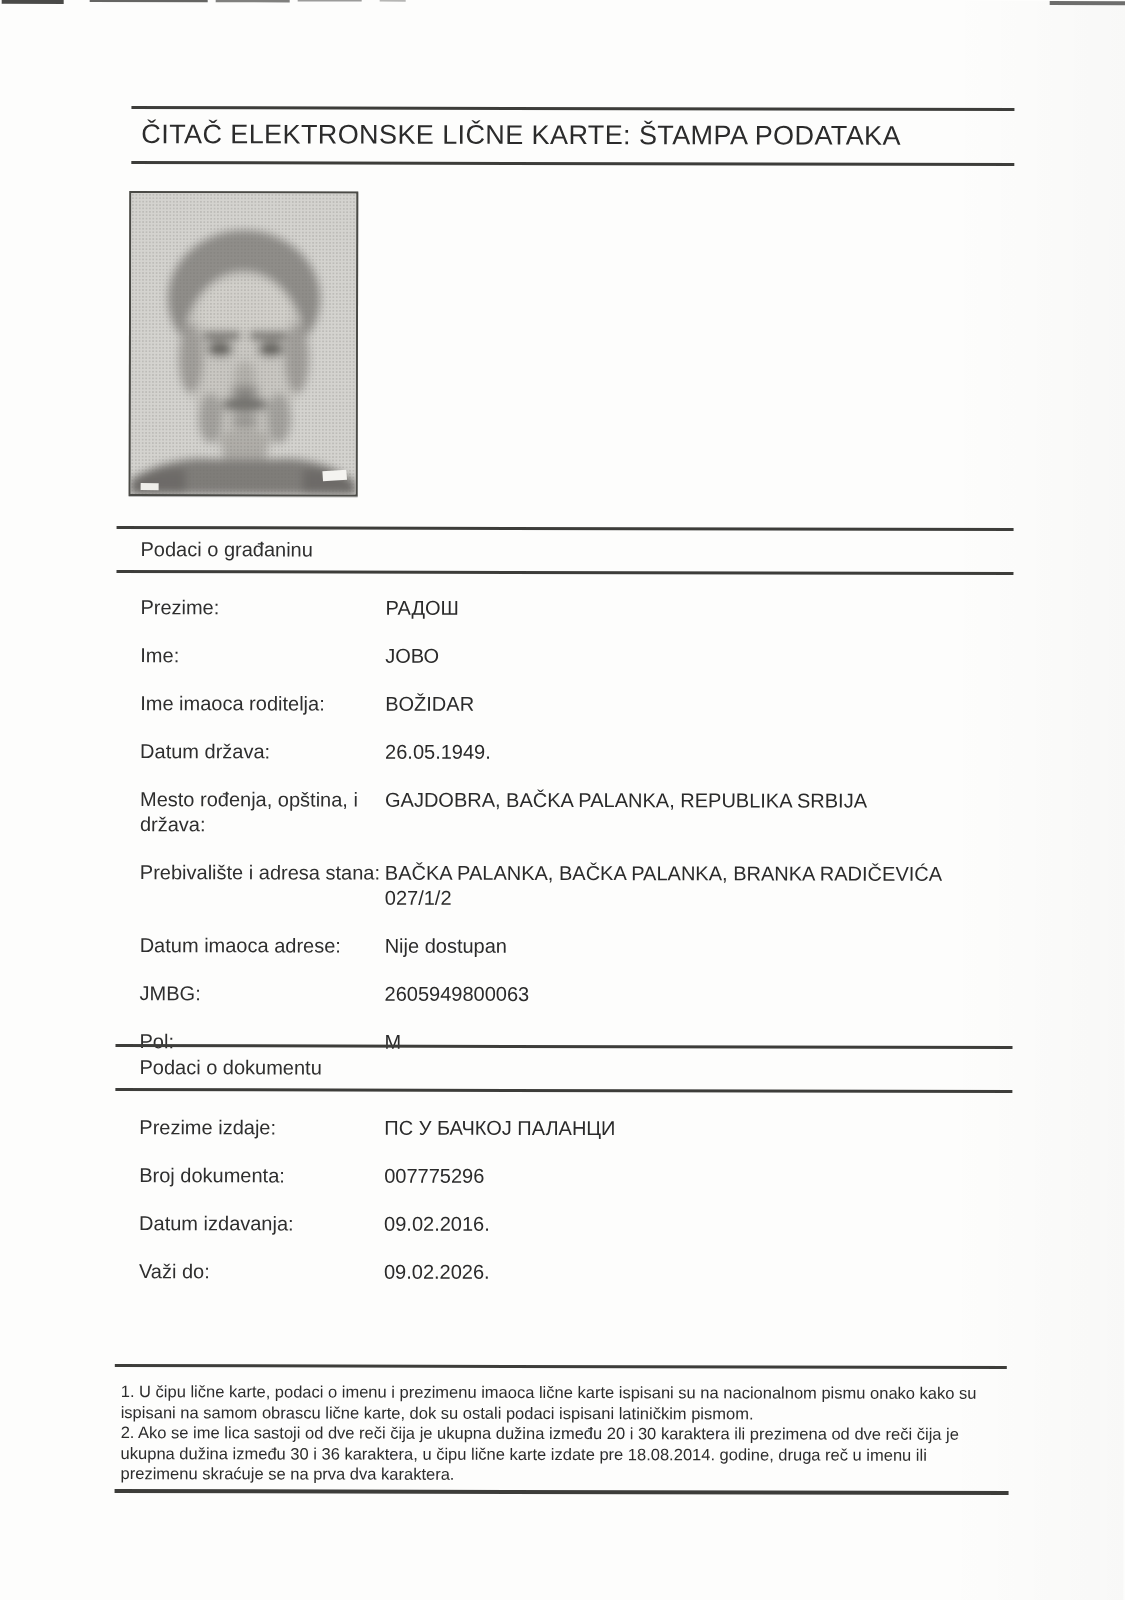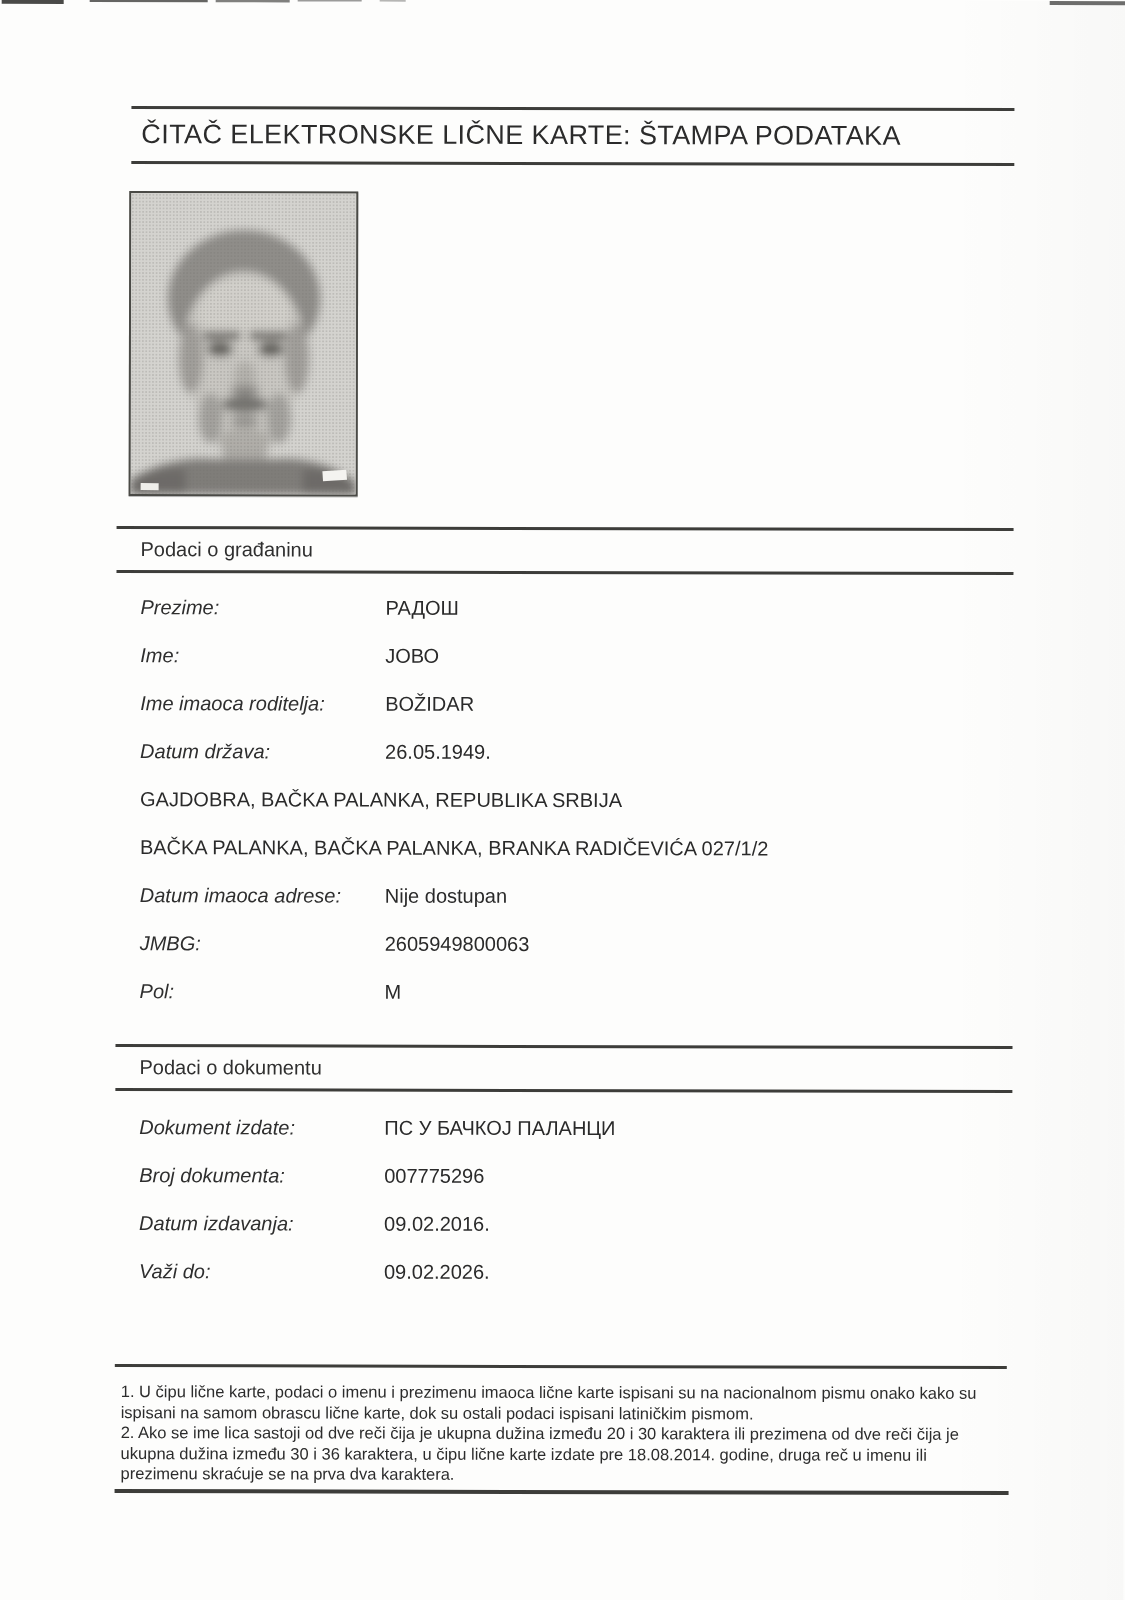--- a/index.html
+++ b/index.html
@@ -54,21 +54,21 @@
   #sec2{top:1045px;}
   .sec-head{
     border-top:3px solid var(--rule);
     border-bottom:3px solid var(--rule);
     padding:9px 0 9px 24px;
     font-size:20px;line-height:23px;color:#2f2f2f;
   }
   .rows{padding:22px 0 0 24px;}
   #sec2 .rows{padding-top:24px;}
   .row{display:flex;margin-bottom:23px;font-size:20px;line-height:25px;}
-  .row .lab{width:245px;flex:none;color:#2e2e2e;font-style:italic;}
+  .row .lab{width:245px;flex:none;color:#2e2e2e;}
   .row .val{flex:1;color:#2a2a2a;}
 
   footer{
     position:absolute;left:116px;top:1365px;width:892px;
     border-top:3px solid var(--rule);
     padding:14px 0 0 6px;box-sizing:border-box;
   }
   footer p{margin:0;font-size:16.5px;line-height:20.5px;color:#2c2c2c;}
   .footer-rule{
     position:absolute;left:116px;top:1490px;width:894px;height:4px;
@@ -143,23 +143,25 @@
       </div>
       <div class="row">
         <div class="lab">Ime imaoca roditelja:</div>
         <div class="val">BOŽIDAR</div>
       </div>
       <div class="row">
         <div class="lab">Datum država:</div>
         <div class="val">26.05.1949.</div>
       </div>
       <div class="row">
+        <div class="lab">Mesto rođenja, opština, i država:</div>
         <div class="val">GAJDOBRA, BAČKA PALANKA, REPUBLIKA SRBIJA</div>
       </div>
       <div class="row">
+        <div class="lab">Prebivalište i adresa stana:</div>
         <div class="val">BAČKA PALANKA, BAČKA PALANKA, BRANKA RADIČEVIĆA 027/1/2</div>
       </div>
       <div class="row">
         <div class="lab">Datum imaoca adrese:</div>
         <div class="val">Nije dostupan</div>
       </div>
       <div class="row">
         <div class="lab">JMBG:</div>
         <div class="val">2605949800063</div>
       </div>
@@ -167,21 +169,21 @@
         <div class="lab">Pol:</div>
         <div class="val">M</div>
       </div>
     </div>
   </section>
 
   <section class="data-section" id="sec2">
     <div class="sec-head">Podaci o dokumentu</div>
     <div class="rows">
       <div class="row">
-        <div class="lab">Dokument izdate:</div>
+        <div class="lab">Prezime izdaje:</div>
         <div class="val">ПС У БАЧКОЈ ПАЛАНЦИ</div>
       </div>
       <div class="row">
         <div class="lab">Broj dokumenta:</div>
         <div class="val">007775296</div>
       </div>
       <div class="row">
         <div class="lab">Datum izdavanja:</div>
         <div class="val">09.02.2016.</div>
       </div>

